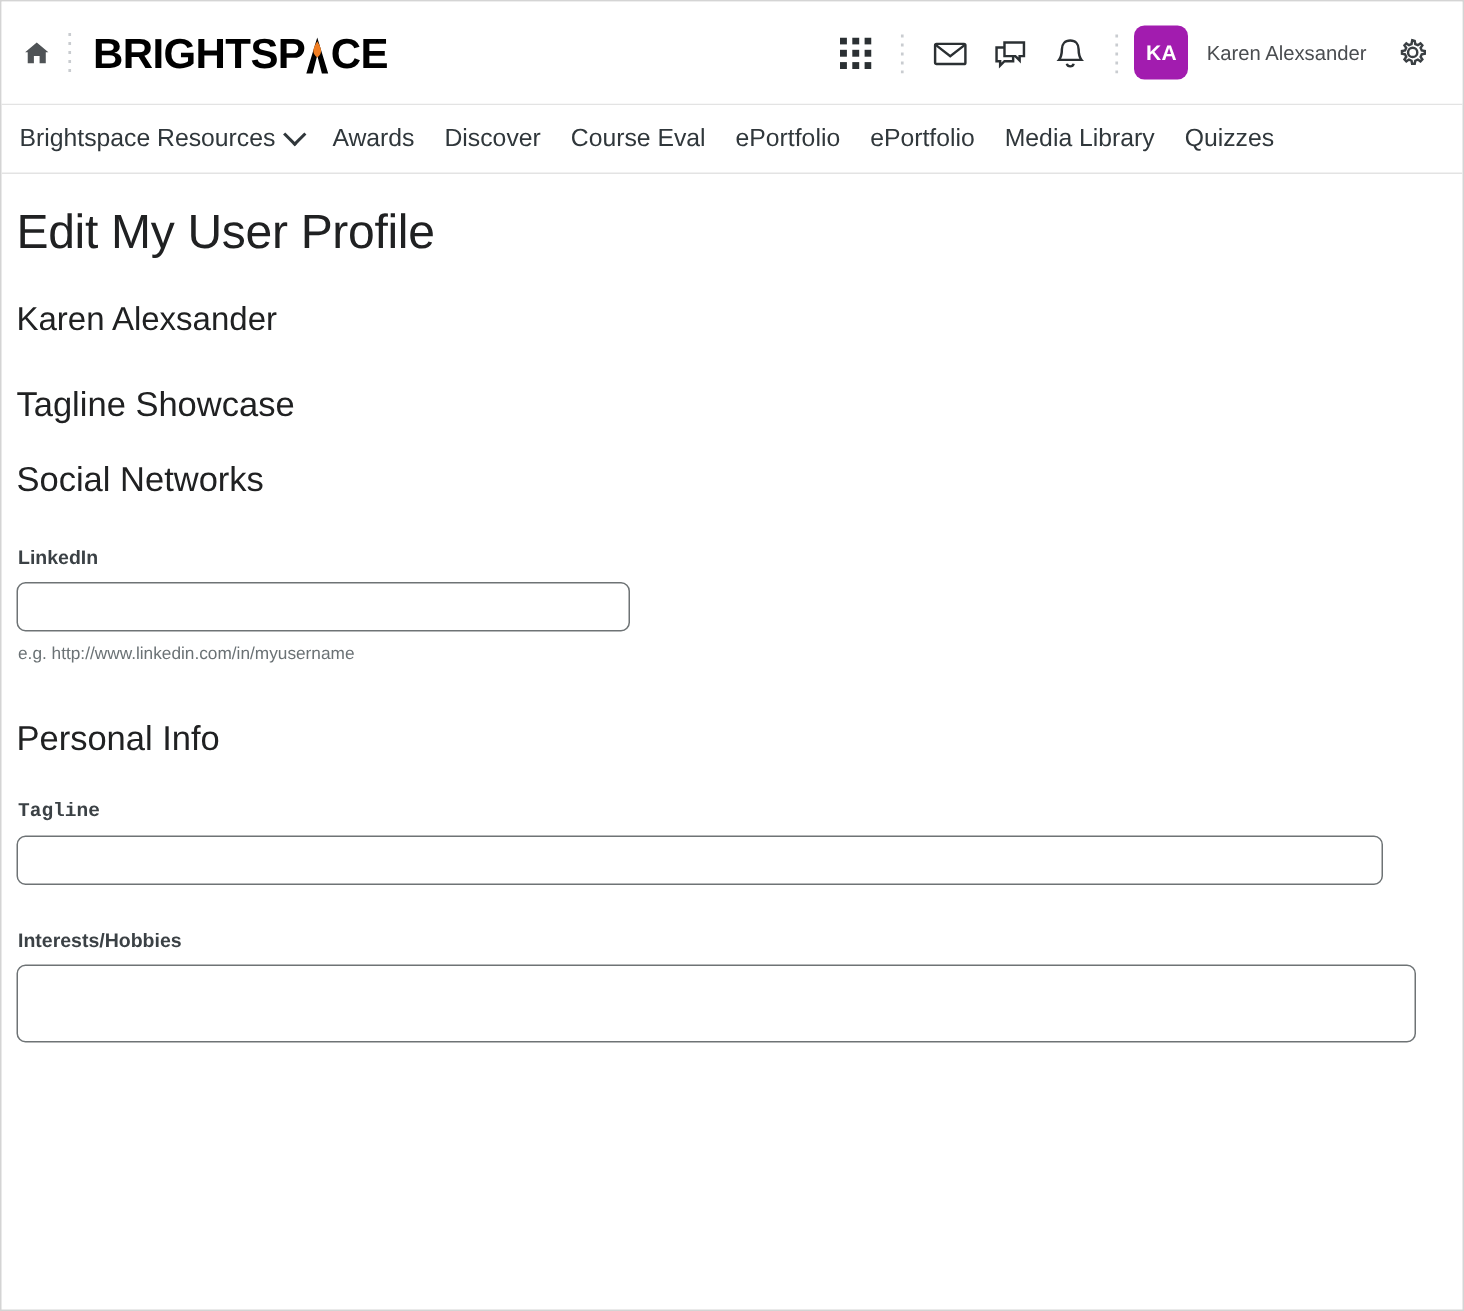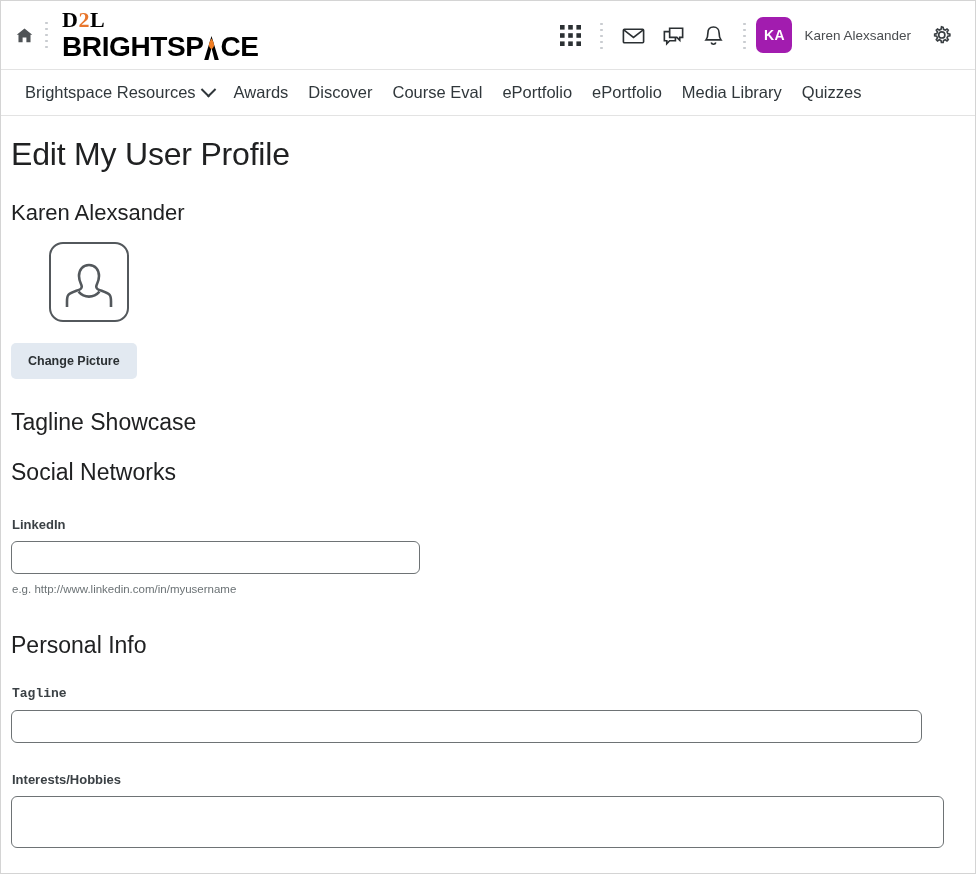--- a/index.html
+++ b/index.html
@@ -132,21 +132,21 @@
     white-space: nowrap;
   }
 
   
   .navbar {
     height: 47px;
     border-top: 1px solid #e3e3e3;
     border-bottom: 1px solid #e3e3e3;
     display: flex;
     align-items: center;
-    padding: 0 14px;
+    padding: 0 2px;
     box-sizing: border-box;
     gap: 0px;
   }
   .nav-item {
     font-size: 16.5px;
     color: #30373b;
     padding: 6px 10px;
     white-space: nowrap;
     cursor: pointer;
     display: flex;
@@ -271,21 +271,20 @@
 
     <div class="home-icon">
       <svg width="19" height="19" viewBox="0 0 24 24" fill="currentColor">
         <path d="M12 3 L2.2 11.2 L4.4 11.2 L4.4 20.4 L9.6 20.4 L9.6 14.4 L14.4 14.4 L14.4 20.4 L19.6 20.4 L19.6 11.2 L21.8 11.2 Z"></path>
       </svg>
     </div>
 
     <div class="dot-divider"></div>
 
     <div class="brand">
-      <div class="brand-d2l"><span>D</span><span class="two">2</span><span>L</span></div>
       <div class="brand-name">
           <span>BRIGHTSP</span>
           <span class="flame-a">
             <svg width="17" height="27" viewBox="0 0 17 27" style="display:block">
           <path d="M8.5 2 L15.8 26 L11.6 26 L8.5 14 L5.4 26 L1.2 26 Z" fill="#000000"></path>
           <path d="M8.5 4.5 C11 8.5 11.6 11 10.6 13 C10.1 14 9.2 14.6 8.5 15.4 C7.8 14.6 6.9 14 6.4 13 C5.4 11 6 8.5 8.5 4.5 Z" fill="#f07d22"></path>
         </svg>
           </span>
           <span>CE</span>
         </div>
@@ -358,30 +357,20 @@
     <div class="nav-item">Media Library</div>
     <div class="nav-item">Quizzes</div>
   </div>
 
   <div class="content">
 
     <h1 class="page-title">Edit My User Profile</h1>
 
     <h2 class="user-fullname">Karen Alexsander</h2>
 
-    <div class="pic-block">
-      <div class="pic-frame">
-        <svg width="62" height="62" viewBox="0 0 62 62" fill="none" stroke="#53585c" stroke-width="2.6">
-          <path d="M31 7 C24.6 7 21 12 21 18 C21 22.4 22.6 25.2 23.4 27 C24.2 28.8 23.6 30.8 21.6 31.6 C17 33.4 12.6 34.6 10.6 36.6 C9.2 38 9 40.4 9 43.4 L9 49"></path>
-          <path d="M31 7 C37.4 7 41 12 41 18 C41 22.4 39.4 25.2 38.6 27 C37.8 28.8 38.4 30.8 40.4 31.6 C45 33.4 49.4 34.6 51.4 36.6 C52.8 38 53 40.4 53 43.4 L53 49"></path>
-          <path d="M20.5 33.6 C23.5 37 27 38.6 31 38.6 C35 38.6 38.5 37 41.5 33.6"></path>
-        </svg>
-      </div>
-      <button class="change-pic-btn">Change Picture</button>
-    </div>
 
     <h2 class="section-head awards-head">Tagline Showcase</h2>
 
     <h2 class="section-head social-head">Social Networks</h2>
 
     <div class="field-label linkedin-label">LinkedIn</div>
     <input class="text-input input-linkedin" type="text" value="" style="">
     <div class="help-text">e.g. http://www.linkedin.com/in/myusername</div>
 
     <h2 class="section-head personal-head">Personal Info</h2>

